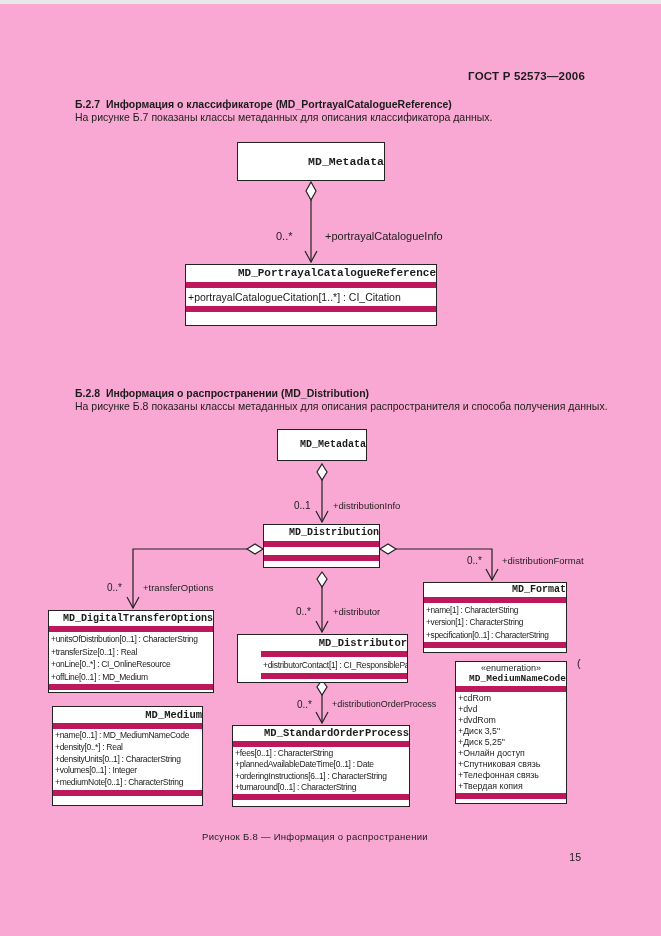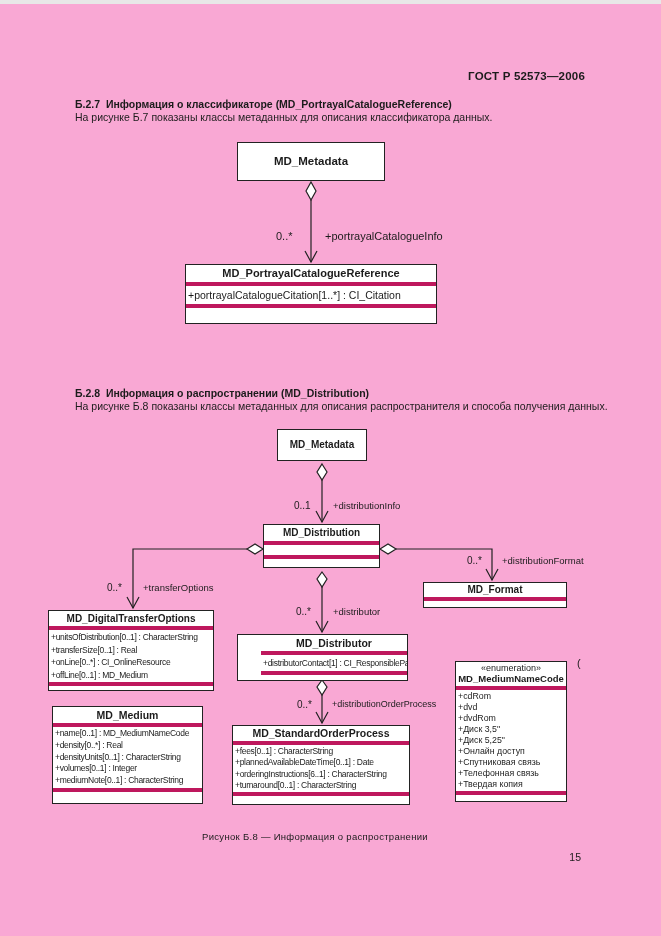--- a/index.html
+++ b/index.html
@@ -16,22 +16,22 @@
   .sec-heading { font-weight:bold; font-size:10.5px; white-space:pre; }
   .sec-body { font-size:10.5px; white-space:pre; }
   .fig-caption {
     font-size:9.5px; text-align:center; letter-spacing:0.3px; white-space:pre;
   }
   .page-number { font-size:10.5px; }
   .uml-box {
     position:absolute; background:#fff; border:1.5px solid #222;
     box-sizing:border-box;
   }
-  .uml-title { font-weight:bold; text-align:center; white-space:nowrap; overflow:hidden; }
-  .comp { border-top:4px solid #be185d; box-sizing:border-box; overflow:hidden; }
+  .uml-title { font-weight:bold; text-align:right; white-space:nowrap; overflow:hidden;font-family:Liberation Mono, monospace; }
+  .comp { border-top:6px solid #be185d; box-sizing:border-box; overflow:hidden; }
   .uml-attrs { padding:1px 0 1px 2px; }
   .uml-attrs div { white-space:nowrap; }
   .condensed div { letter-spacing:-0.3px; }
   .lbl { position:absolute; white-space:nowrap; }
   .mult { font-size:10px;text-align:center; }
   .role { font-size:9.5px; }
   .d1lbl { font-size:11px; }
   svg.connectors { position:absolute; left:0; top:0; pointer-events:none; }
   svg .ln { stroke:#222; stroke-width:1.2; fill:none; }
   svg .diamond { stroke:#222; stroke-width:1.2; fill:#ffffff; }
@@ -150,20 +150,25 @@
         <div>+fees[0..1] : CharacterString</div>
         <div>+plannedAvailableDateTime[0..1] : Date</div>
         <div>+orderingInstructions[6..1] : CharacterString</div>
         <div>+turnaround[0..1] : CharacterString</div>
       </div>
     <div class="comp" style="height:12px;"></div>
   </div>
 
   <div class="uml-box" style="left:423px; top:578px; width:144px;">
     <div class="uml-title" style="line-height:14px; font-size:10px;">MD_Format</div>
+    <div class="comp uml-attrs condensed" style="font-size:8.3px; line-height:12.3px;">
+        <div>+name[1] : CharacterString</div>
+        <div>+version[1] : CharacterString</div>
+        <div>+specification[0..1] : CharacterString</div>
+      </div>
     <div class="comp" style="height:10px;"></div>
   </div>
 
   <div class="uml-box" style="left:455px; top:657px; width:112px;">
     <div style="padding:1px 0;">
       <div class="stereo">«enumeration»</div>
       <div class="uml-title" style="line-height:12px; font-size:9.5px;">MD_MediumNameCode</div>
     </div>
     <div class="comp uml-attrs" style="font-size:8.8px; line-height:11px;">
         <div>+cdRom</div>

